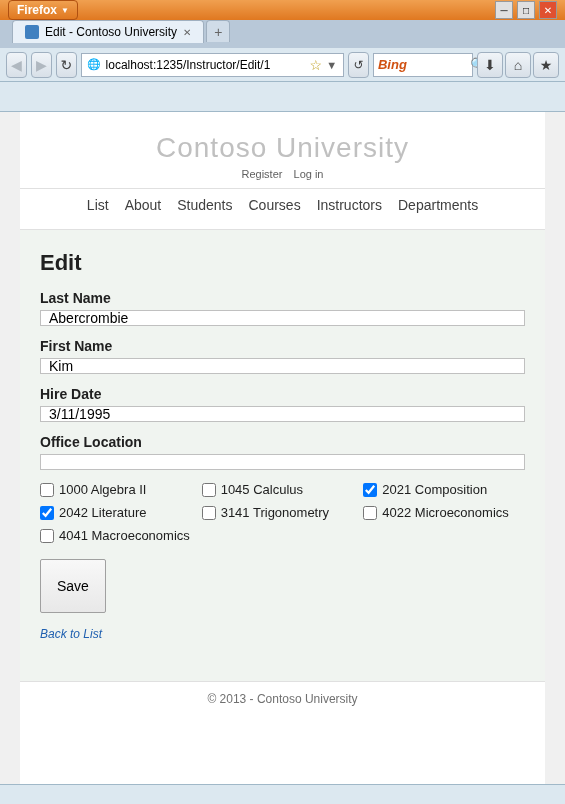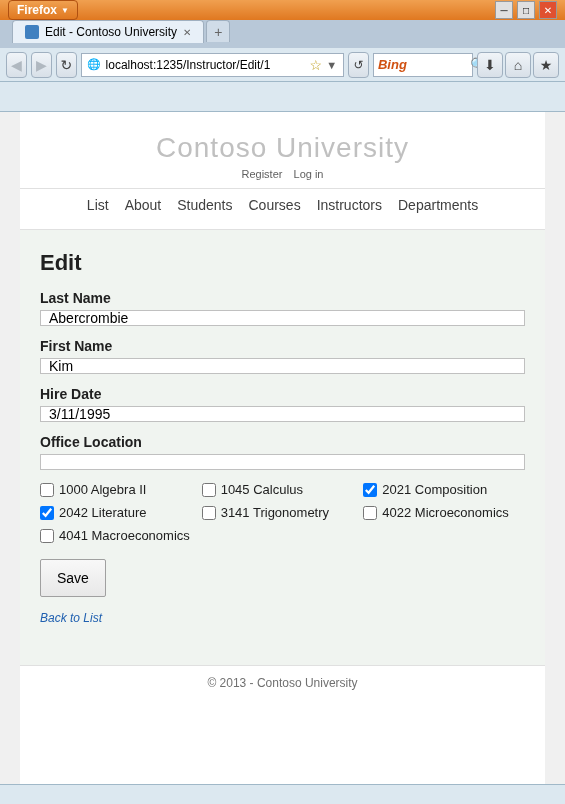--- a/index.html
+++ b/index.html
@@ -316,21 +316,21 @@
       cursor: pointer;
     }
 
     .checkbox-label {
       color: #202020;
     }
 
     .save-btn {
       background: linear-gradient(to bottom, #f8f8f8, #e8e8e8);
       border: 1px solid #a0a0a0;
-      padding: 10px 16px;
+      padding: 18px 16px;
       font-size: 14px;
       cursor: pointer;
       margin-bottom: 14px;
       border-radius: 2px;
     }
 
     .back-link {
       display: block;
       font-size: 12px;
       color: #2060b0;

